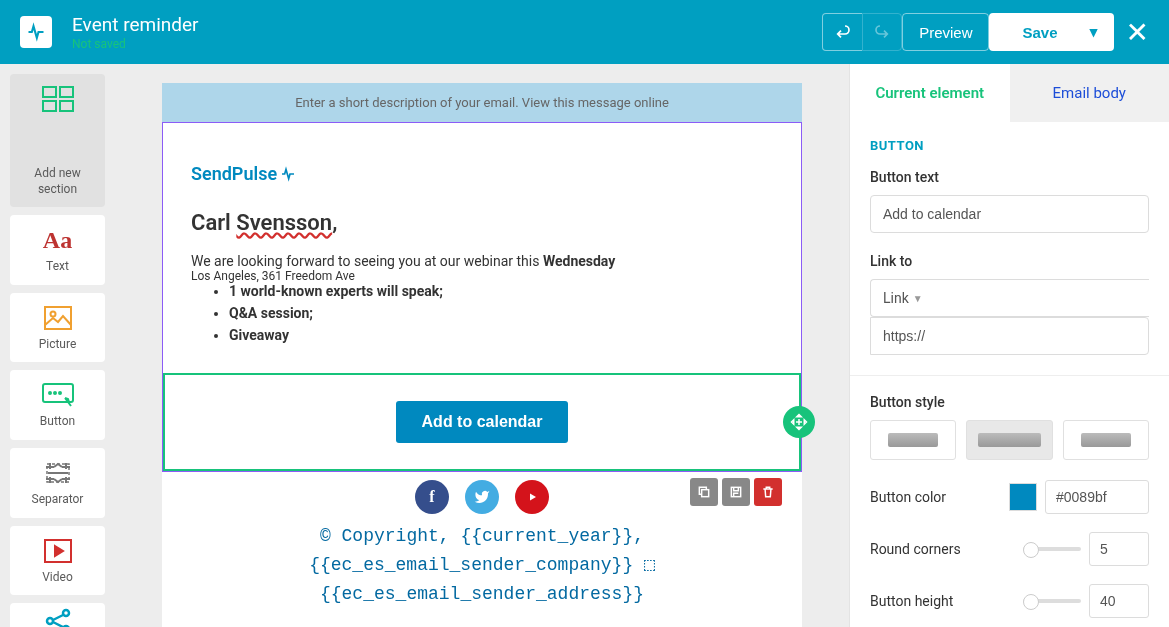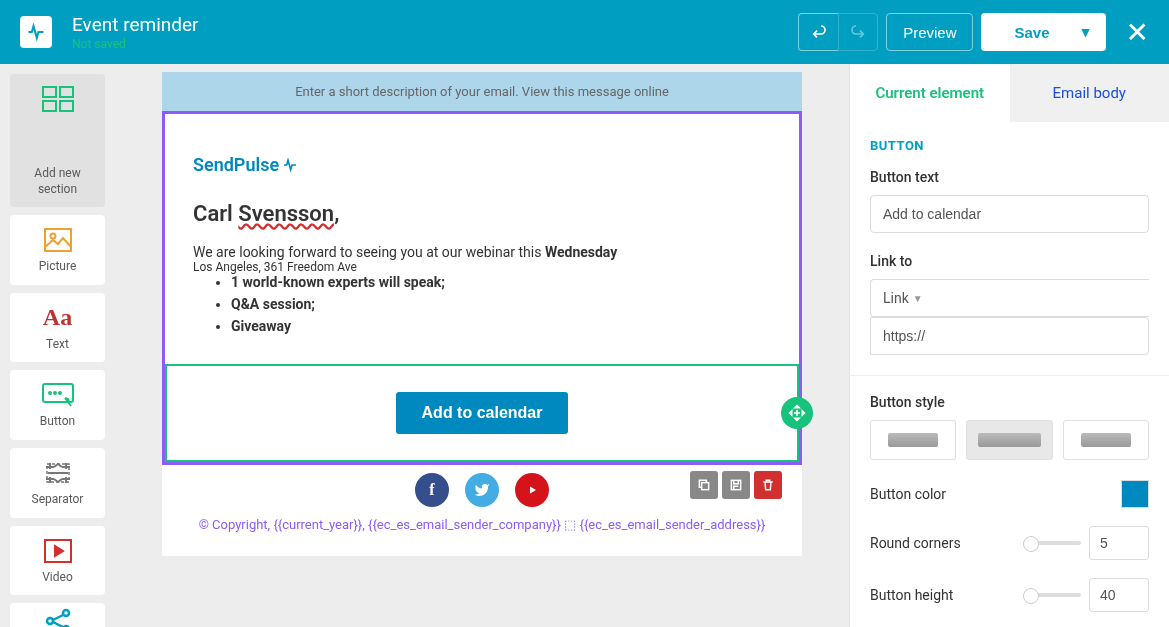--- a/index.html
+++ b/index.html
@@ -5,21 +5,21 @@
 * { box-sizing: border-box; margin: 0; padding: 0; }
 body { font-family: -apple-system, BlinkMacSystemFont, 'Segoe UI', Roboto, sans-serif; background: #ededed; width: 1169px; height: 627px; overflow: hidden; }
 
 
 .header { background: #009fc1; height: 64px; display: flex; align-items: center; padding: 0 20px; color: #fff; }
 .app-icon { width: 32px; height: 32px; background: #fff; border-radius: 4px; display: flex; align-items: center; justify-content: center; margin-right: 20px; }
 .app-icon svg { width: 20px; height: 20px; }
 .title-block { flex: 1; }
 .title { font-size: 19px; font-weight: 400; }
 .subtitle { font-size: 12px; color: #17c37b; margin-top: 1px; }
-.header-actions { display: flex; align-items: center; gap: 8px; }
+.header-actions { display: flex; align-items: center; }
 .hbtn { height: 38px; min-width: 40px; border: 1px solid rgba(255,255,255,0.5); background: transparent; color: #fff; border-radius: 4px; display: flex; align-items: center; justify-content: center; padding: 0 16px; font-size: 15px; cursor: pointer; }
 .hbtn.icon-only { padding: 0; width: 40px; }
 .hbtn.primary { background: #fff; color: #009fc1; font-weight: 600; padding-left: 32px; }
 .btn-group { display: flex; }
 .btn-group .hbtn:first-child { border-top-right-radius: 0; border-bottom-right-radius: 0; border-right: none; }
 .btn-group .hbtn:last-child { border-top-left-radius: 0; border-bottom-left-radius: 0; padding: 0; width: 28px; }
 .undogroup { display: flex; }
 .undogroup .hbtn:first-child { border-top-right-radius: 0; border-bottom-right-radius: 0; border-right: none; }
 .undogroup .hbtn:last-child { border-top-left-radius: 0; border-bottom-left-radius: 0; }
 .redo-dis { opacity: 0.4; }
@@ -31,24 +31,24 @@
 
 .lefttb { width: 115px; background: #ededed; padding: 10px 10px; overflow: hidden; }
 .toolitem { background: #fff; border-radius: 4px; margin-bottom: 8px; display: flex; flex-direction: column; align-items: center; justify-content: center; padding: 10px 4px; cursor: pointer; }
 .toolitem.active { background: #e1e1e1; gap: 48px; }
 .toolicon { width: 40px; height: 30px; display: flex; align-items: center; justify-content: center; margin-bottom: 4px; }
 .toollabel { font-size: 12px; color: #5a5a5a; text-align: center; line-height: 1.3; }
 .tool-aa { font-size: 24px; font-weight: 700; color: #bd3331; font-family: serif; }
 .lastpartial { overflow: hidden; height: 40px; }
 
 
-.canvas { flex: 1; background: #ededed; overflow: auto; padding: 8px 20px; position: relative; }
+.canvas { flex: 1; background: #ededed; overflow: auto; padding: 19px 20px; position: relative; }
 .email { background: #fff; width: 640px; margin: 0 auto; position: relative; }
 .preheader { background: #aed6ea; color: #666; font-size: 13px; text-align: center; padding: 12px 16px; }
-.sel-outline { border: 3px solid #8b5cf6; }
+.sel-outline { border: 1px solid #8b5cf6; }
 .logo-area { padding: 40px 28px 0 28px; }
 .logo-txt { color: #0089bf; font-size: 18px; font-weight: 600; display: flex; align-items: center; gap: 2px; }
 .content { padding: 26px 28px 0 28px; color: #333; }
 .greet { font-size: 22px; font-weight: 600; margin-bottom: 18px; }
 .spellerr { text-decoration: underline wavy #d2302e; text-decoration-skip-ink: none; }
 .para { font-size: 14px; }
 .loc { font-size: 12px; font-weight: 400; margin-bottom: 0; }
 .bullets { list-style: disc; padding-left: 38px; font-size: 14px; font-weight: 700; }
 .bullets li { margin-bottom: 6px; }
 .button-sec { border: 2px solid #17c37b; padding: 26px 0; text-align: center; margin-top: 30px; position: relative; }
@@ -56,21 +56,21 @@
 .drag-handle { position: absolute; right: -16px; top: 50%; transform: translateY(-50%); width: 32px; height: 32px; background: #17c37b; border-radius: 50%; display: flex; align-items: center; justify-content: center; color: #fff; cursor: move; }
 .footer { padding: 8px 20px 20px; text-align: center; position: relative; }
 .socials { display: flex; justify-content: center; gap: 16px; margin-bottom: 8px; }
 .socbtn { width: 34px; height: 34px; border-radius: 50%; display: flex; align-items: center; justify-content: center; color: #fff; font-weight: 700; }
 .fb { background: #354e8c; font-family: serif; }
 .tw { background: #43ace2; }
 .yt { background: #d4131b; }
 .row-actions { position: absolute; right: 20px; top: 6px; display: flex; gap: 4px; }
 .rowbtn { width: 28px; height: 28px; background: #888; border-radius: 3px; color: #fff; display: flex; align-items: center; justify-content: center; font-size: 14px; cursor: pointer; }
 .rowbtn.del { background: #d2302e; }
-.copytxt { font-size: 13px; color: #8b5cf6; line-height: 1.6; }
+.copytxt { font-size: 18px; color: #0369a1; line-height: 1.6; font-family: Liberation Mono, monospace; }
 
 
 .rpanel { width: 320px; background: #fff; border-left: 1px solid #e3e3e3; overflow: auto; }
 .rtabs { display: flex; height: 58px; }
 .rtab { flex: 1; display: flex; align-items: center; justify-content: center; font-size: 15px; cursor: pointer; }
 .rtab.active { color: #17c37b; font-weight: 600; background: #fff; }
 .rtab.inactive { background: #f0f0f0; color: #1d4ed8; }
 .rbody { padding: 16px 20px; }
 .sec-head { color: #009fc1; font-size: 13px; font-weight: 700; letter-spacing: 0.5px; margin-bottom: 16px; }
 .flabel { font-size: 14px; color: #333; margin-bottom: 10px; font-weight: 500; }
@@ -136,32 +136,32 @@
         <svg width="34" height="28" viewBox="0 0 34 28" fill="none" stroke="#17c37b" stroke-width="2">
             <rect x="2" y="2" width="13" height="10"></rect>
             <rect x="19" y="2" width="13" height="10"></rect>
             <rect x="2" y="16" width="13" height="10"></rect>
             <rect x="19" y="16" width="13" height="10"></rect>
           </svg>
       </div>
       <div class="toollabel">Add new section</div>
     </div>
     <div class="toolitem">
+      <div class="toolicon tool-aa">Aa</div>
+      <div class="toollabel">Text</div>
+    </div>
+    <div class="toolitem">
       <div class="toolicon">
         <svg width="30" height="26" viewBox="0 0 30 26" fill="none" stroke="#f0a030" stroke-width="2">
             <rect x="2" y="2" width="26" height="22"></rect>
             <circle cx="10" cy="9" r="2.5"></circle>
             <path d="M2 20l8-7 5 4 5-6 8 9"></path>
           </svg>
       </div>
       <div class="toollabel">Picture</div>
-    </div>
-    <div class="toolitem">
-      <div class="toolicon tool-aa">Aa</div>
-      <div class="toollabel">Text</div>
     </div>
     <div class="toolitem">
       <div class="toolicon">
         <svg width="34" height="26" viewBox="0 0 34 26" fill="none" stroke="#17c37b" stroke-width="2">
             <rect x="2" y="2" width="30" height="18" rx="2"></rect>
             <circle cx="9" cy="11" r="1" fill="#17c37b"></circle>
             <circle cx="14" cy="11" r="1" fill="#17c37b"></circle>
             <circle cx="19" cy="11" r="1" fill="#17c37b"></circle>
             <path d="M24 16l6 8M24 16l3 1 1 3-4-4" fill="#17c37b"></path>
           </svg>
@@ -299,20 +299,21 @@
             <div class="bstyle-inner" style="width:75%"></div>
           </div>
         <div class="bstyle">
             <div class="bstyle-inner"></div>
           </div>
       </div>
       <div class="proprow">
         <div class="proplbl">Button color</div>
         <div class="propval">
           <div class="swatch"></div>
+          <input class="propinput" value="#0089bf" style="">
         </div>
       </div>
       <div class="proprow">
         <div class="proplbl">Round corners</div>
         <div class="propval">
           <div class="slider"></div>
           <input class="numinput" value="5" style="">
         </div>
       </div>
       <div class="proprow">

